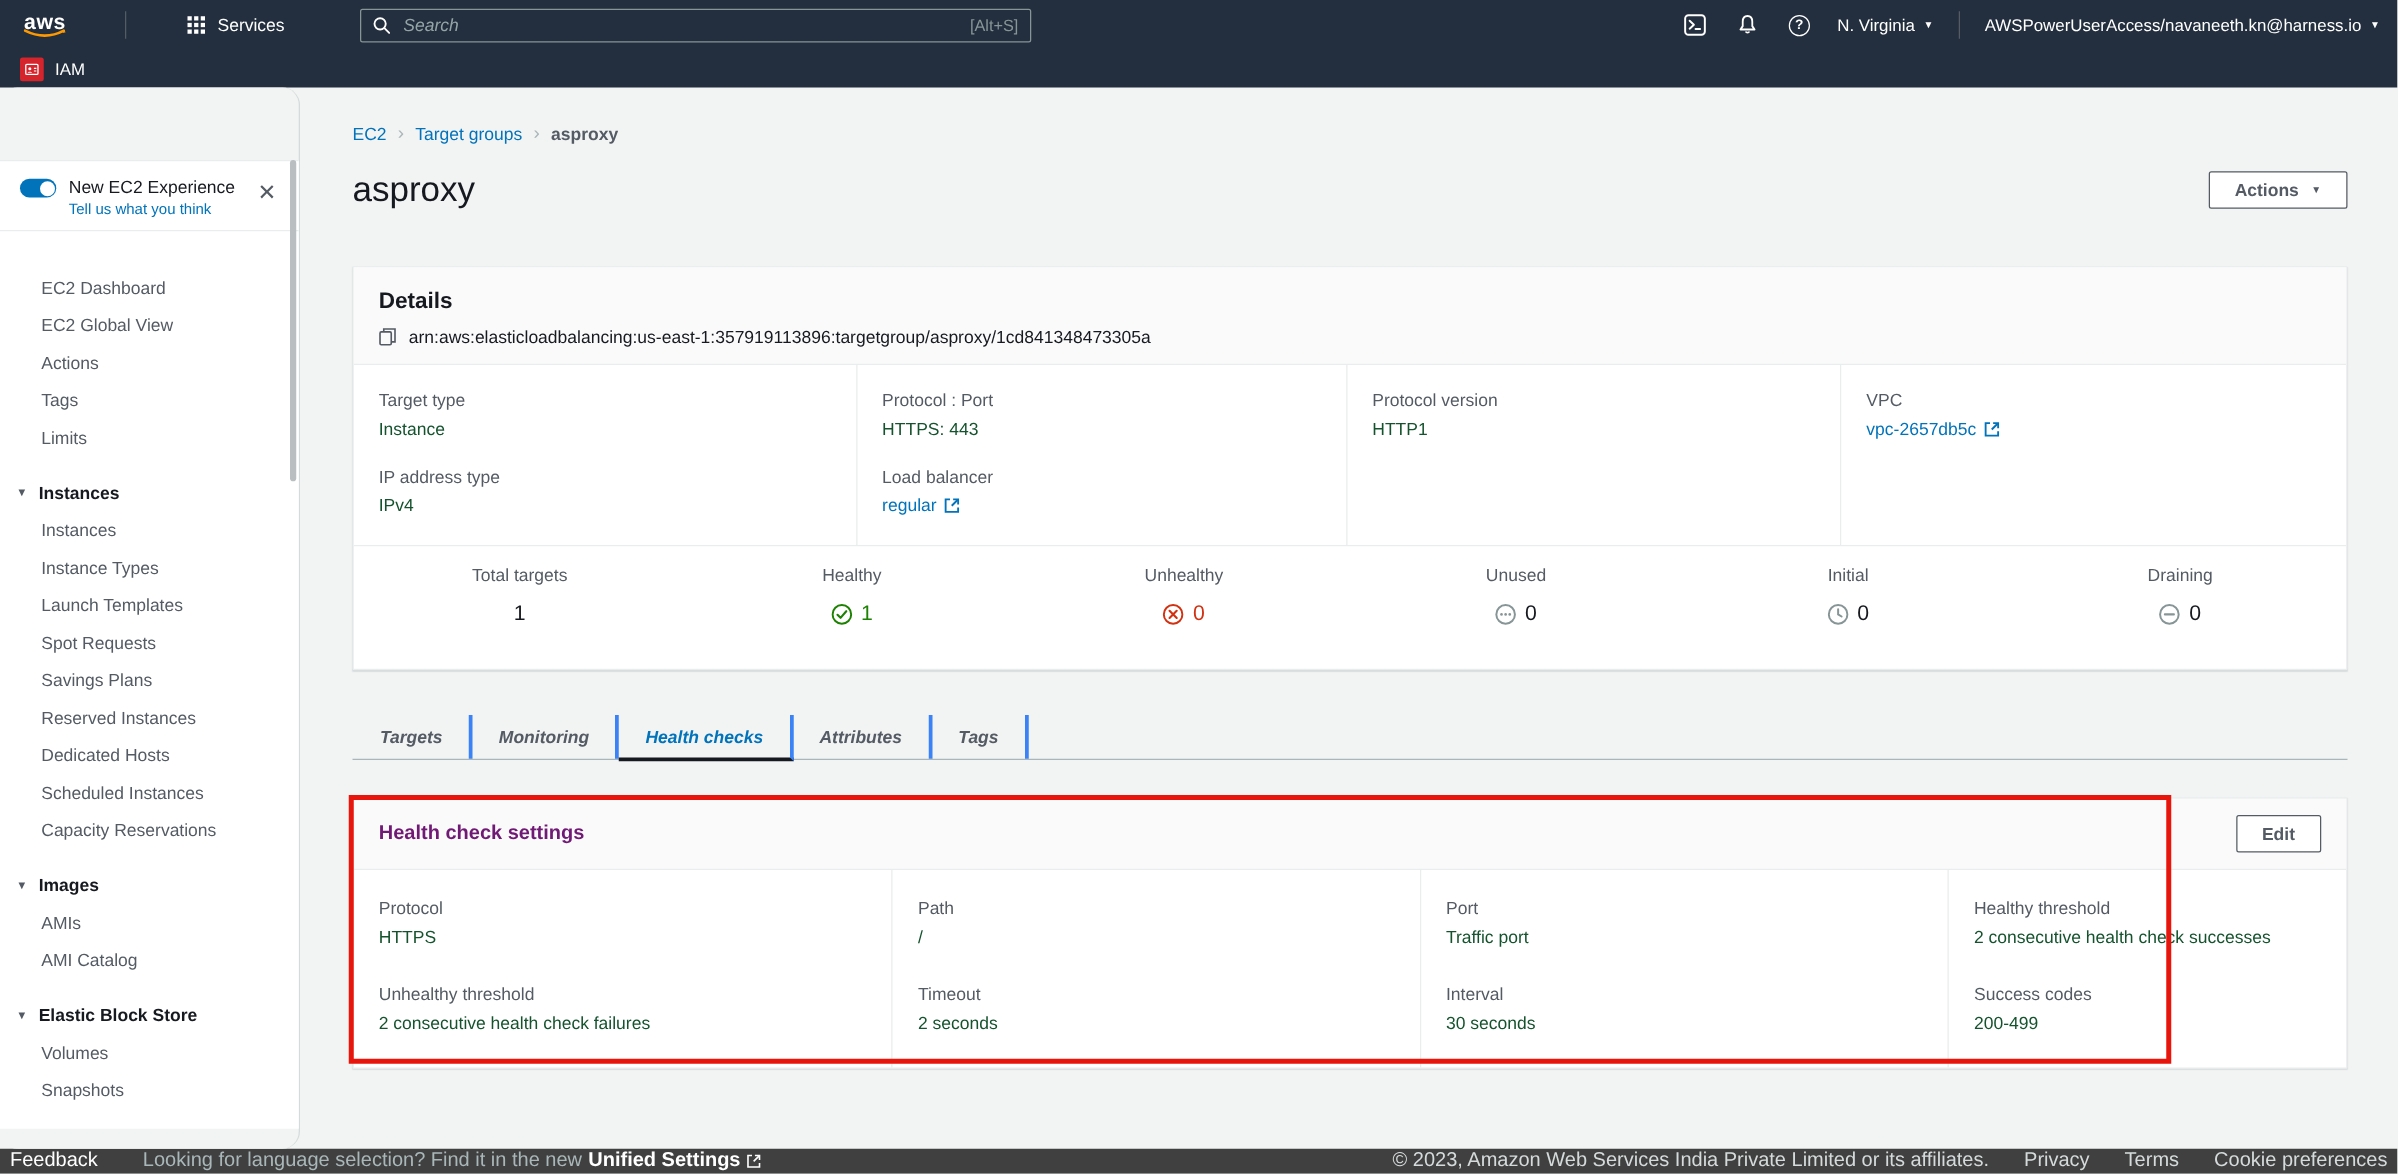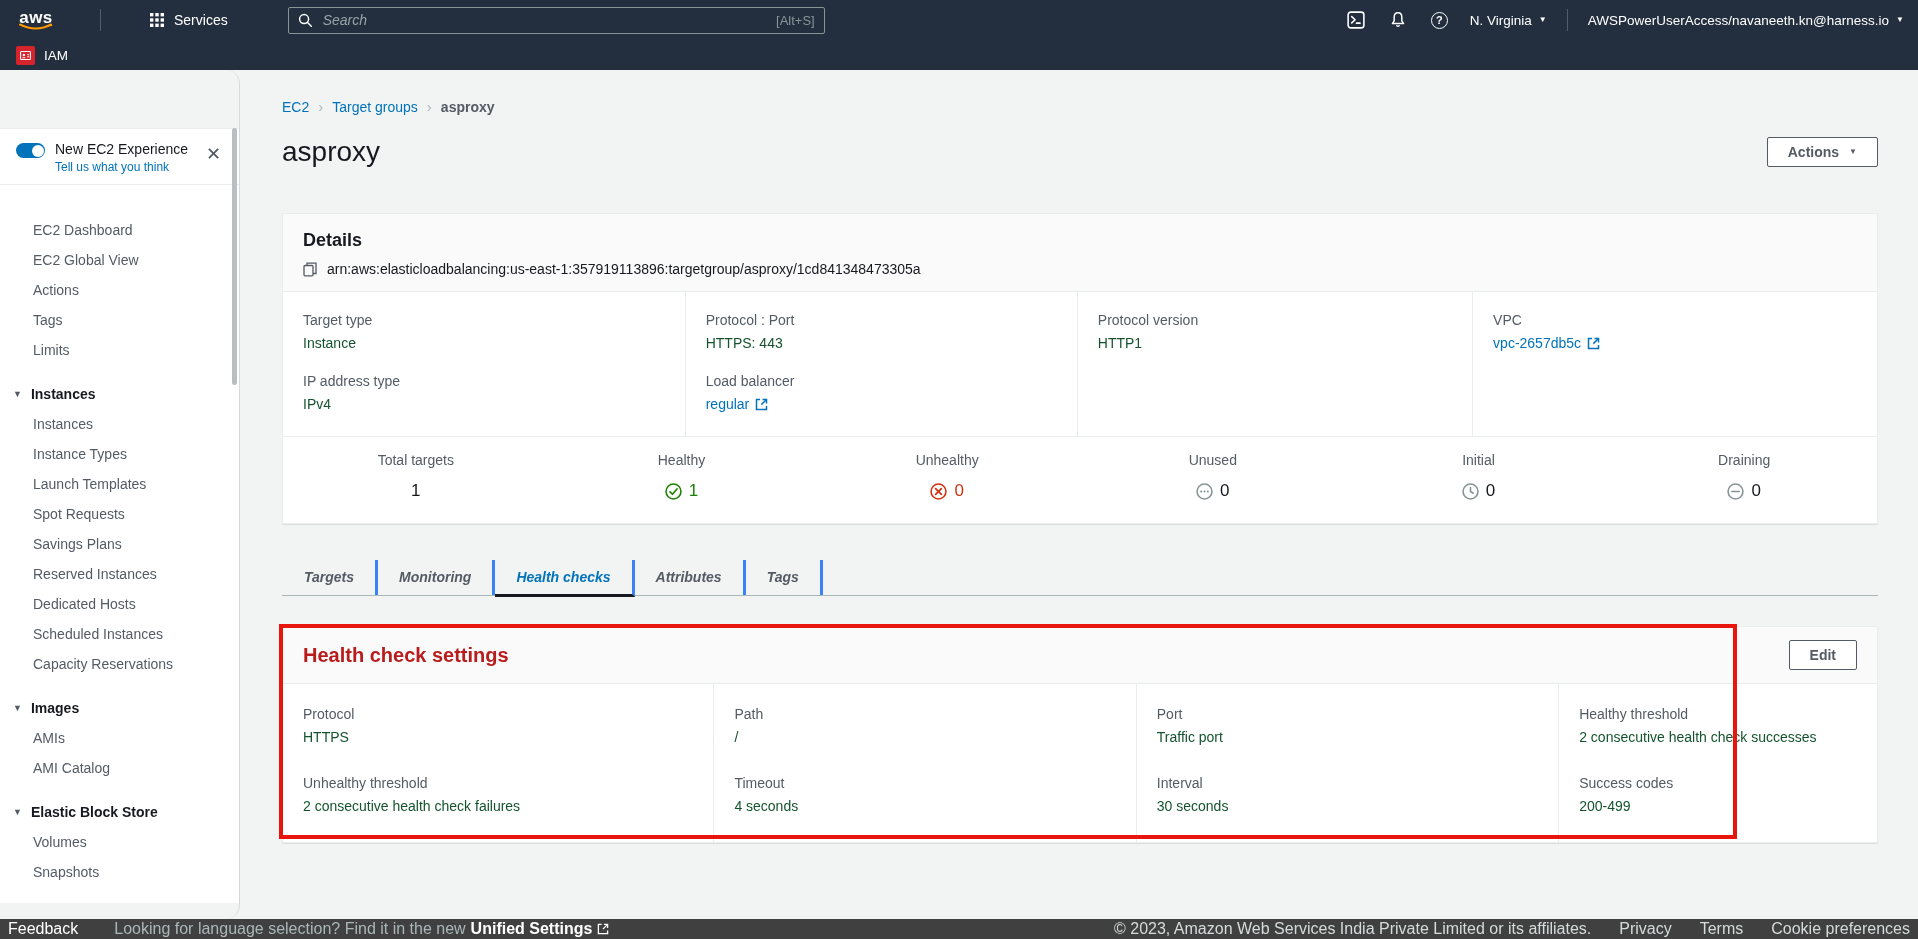--- a/index.html
+++ b/index.html
@@ -60,34 +60,34 @@
   .card-head h2 { margin:0 0 10px; font-size:18px; color:#16191f; }
   .arn-row { display:flex; align-items:center; gap:10px; font-size:14px; color:#16191f; }
   .copy-btn { background:none; border:none; padding:0; cursor:pointer; display:flex; }
   .details-grid { display:grid; grid-template-columns:25.2% 24.6% 24.8% 25.4%; }
   .dcol { padding:20px 20px 24px; }
   .dcol + .dcol { border-left:1px solid #eaeded; }
   .field + .field { margin-top:22px; }
   .f-label { color:#545b64; margin-bottom:7px; }
   .f-value { color:#14532d; }
   .link-val { color:#0073bb; display:inline-flex; align-items:center; gap:6px; cursor:pointer; text-decoration:none; }
-  .counters { border-top:1px solid #eaeded; display:grid; grid-template-columns:repeat(6,1fr); padding:15px 0 22px; text-align:center; }
+  .counters { border-top:1px solid #eaeded; display:grid; grid-template-columns:repeat(6,1fr); padding:15px 0 34px; text-align:center; }
   .c-label { color:#545b64; margin-bottom:13px; }
   .c-value { font-size:17px; display:flex; align-items:center; justify-content:center; gap:7px; color:#16191f; }
   .c-value.green { color:#1d8102; }
   .c-value.red { color:#d13212; }
   
   .tabs { margin-top:36px; display:flex; border-bottom:1px solid #aab7b8; }
   .tab { padding:9px 21px 10px; font-weight:700; color:#545b64; border-right:3px solid #3b82f6; cursor:pointer;font-style:italic; }
   .tab:first-child { border-left:1px solid transparent; }
   .tab.active { color:#0073bb; border-bottom:3px solid #16191f; margin-bottom:-2px; padding-bottom:9px; }
   
   .health-card { margin-top:30px; position:relative; }
   .health-head { background:#fafafa; border-bottom:1px solid #eaeded; padding:13px 20px; display:flex; align-items:center; justify-content:space-between; }
-  .health-head h3 { margin:0; font-size:20px; color:#b91c1c; }
+  .health-head h3 { margin:0; font-size:16px; color:#701a75; }
   .health-grid { display:grid; grid-template-columns:27% 26.5% 26.5% 20%; }
   .hcol { padding:22px 20px 28px; }
   .hcol + .hcol { border-left:1px solid #eaeded; }
   .hcol .field + .field { margin-top:30px; }
   .annotation-box { position:absolute; left:-4px; top:-3px; width:1458px; height:215px; border:4px solid #e8150d; pointer-events:none; z-index:5; }
   
   .footer { height:20px; background:#404040; color:#d5dbdb; display:flex; align-items:center; padding:0 8px; font-size:16px; gap:36px; }
   .footer a { color:#d5dbdb; text-decoration:none; cursor:pointer; }
   .f-feedback { color:#fff; cursor:pointer; }
   .f-lang { display:flex; align-items:center; gap:5px; color:#aab7b8; }
@@ -393,21 +393,21 @@
             <div class="f-value">2 consecutive health check failures</div>
           </div>
         </div>
         <div class="hcol">
           <div class="field">
             <div class="f-label">Path</div>
             <div class="f-value">/</div>
           </div>
           <div class="field">
             <div class="f-label">Timeout</div>
-            <div class="f-value">4 seconds</div>
+            <div class="f-value">2 seconds</div>
           </div>
         </div>
         <div class="hcol">
           <div class="field">
             <div class="f-label">Port</div>
             <div class="f-value">Traffic port</div>
           </div>
           <div class="field">
             <div class="f-label">Interval</div>
             <div class="f-value">30 seconds</div>

